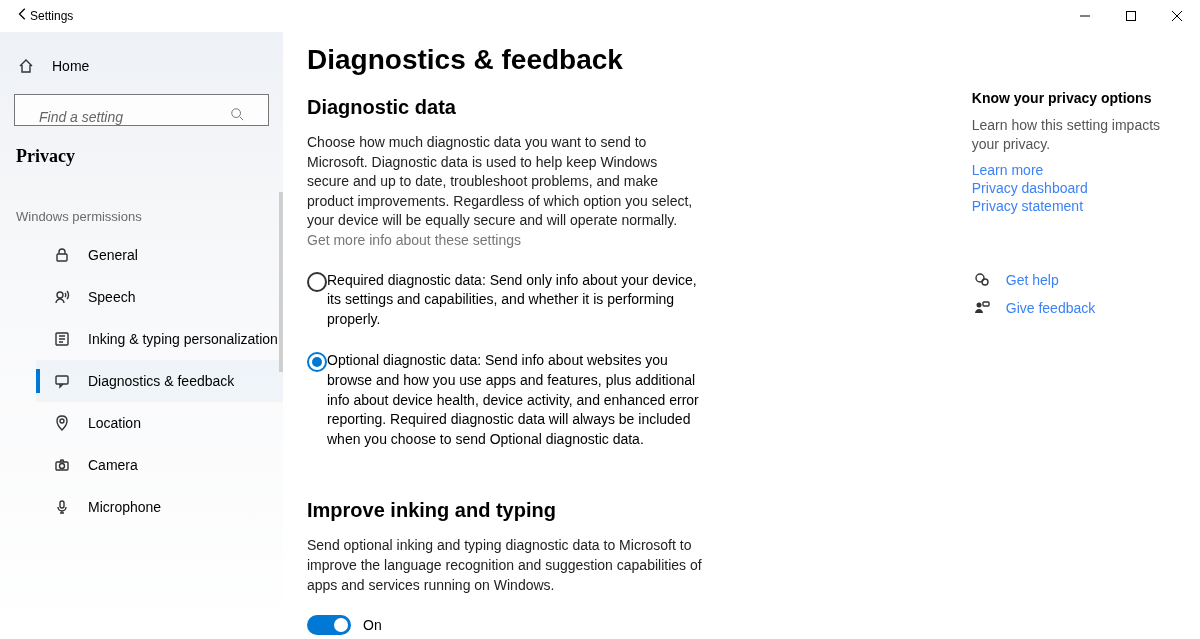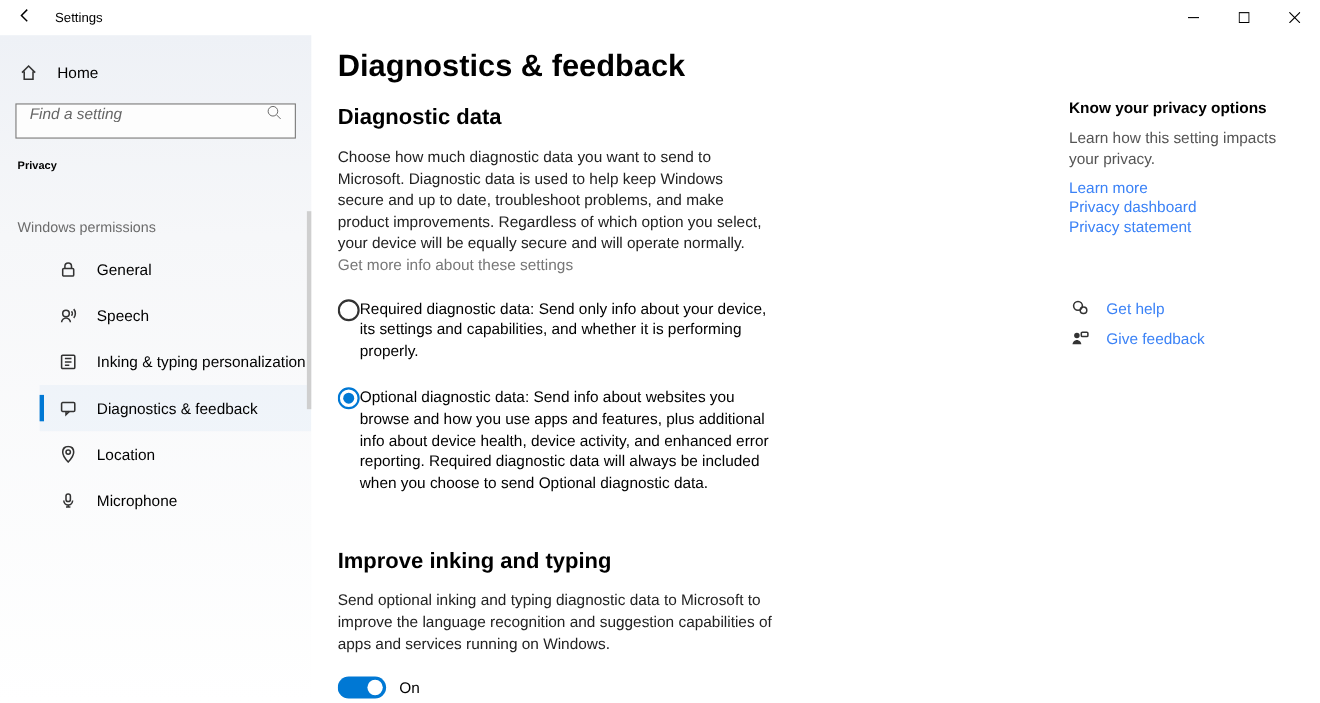--- a/index.html
+++ b/index.html
@@ -22,21 +22,20 @@
   .titlebar {
     height: 32px;
     display: flex;
     align-items: center;
     justify-content: space-between;
     padding-left: 16px;
   }
   .titlebar-left {
     display: flex;
     align-items: center;
-    gap: 20px;
   }
   .titlebar-left .back svg { width: 14px; height: 14px; }
   .titlebar-title {
     font-size: 12px;
   }
   .win-controls {
     display: flex;
   }
   .win-btn {
     width: 46px;
@@ -77,43 +76,44 @@
     align-items: center;
     justify-content: center;
   }
   .icon-slot svg { width: 16px; height: 16px; stroke: #333; fill: none; stroke-width: 1.4; }
 
   .search-wrap {
     margin: 0 14px 10px 14px;
   }
   .search {
     display: flex;
-    align-items: flex-start;
+    align-items: flex-end;
     justify-content: space-between;
     border: 1px solid #777;
     background: #fdfdfd;
     height: 32px;
-    padding: 0 12px;
+    padding: 0 24px;
   }
   .search input {
     border: none;
     outline: none;
     background: transparent;
     font-size: 14px;
     width: 100%;
     font-style: italic;
     color: #666;
   }
   .search input::placeholder { font-style: italic; color: #666; }
   .search svg { width: 14px; height: 14px; stroke: #666; fill: none; }
 
   .category-title {
-    font-size: 10px;
+    font-size: 18px;
     font-weight: 600;
     padding: 10px 16px 8px 16px;
+    font-family: Liberation Serif, serif;
   }
   .group-title {
     font-size: 13px;
     color: #6b6b6b;
     padding: 34px 16px 10px 16px;
   }
   .nav-item { height: 42px; margin-left: 36px; }
   .nav-item .label { font-size: 14px; }
   .nav-item.selected {
     position: relative;
@@ -369,20 +369,30 @@
         <svg viewBox="0 0 16 16">
             <path d="M8 1c-3 0-5 2-5 5 0 4 5 9 5 9s5-5 5-9c0-3-2-5-5-5z"></path>
             <circle cx="8" cy="6" r="2"></circle>
           </svg>
       </span>
       <span class="label">Location</span>
     </div>
     <div class="nav-item">
       <span class="icon-slot">
         <svg viewBox="0 0 16 16">
+            <rect x="2" y="5" width="12" height="8" rx="1"></rect>
+            <circle cx="8" cy="9" r="2.5"></circle>
+            <path d="M6 5l1-2h2l1 2"></path>
+          </svg>
+      </span>
+      <span class="label">Camera</span>
+    </div>
+    <div class="nav-item">
+      <span class="icon-slot">
+        <svg viewBox="0 0 16 16">
             <rect x="6" y="2" width="4" height="7" rx="2"></rect>
             <path d="M4 8a4 4 0 0 0 8 0M8 12v2M6 14h4"></path>
           </svg>
       </span>
       <span class="label">Microphone</span>
     </div>
   </div>
 
   <div class="sidebar-scroll-indicator"></div>
 

